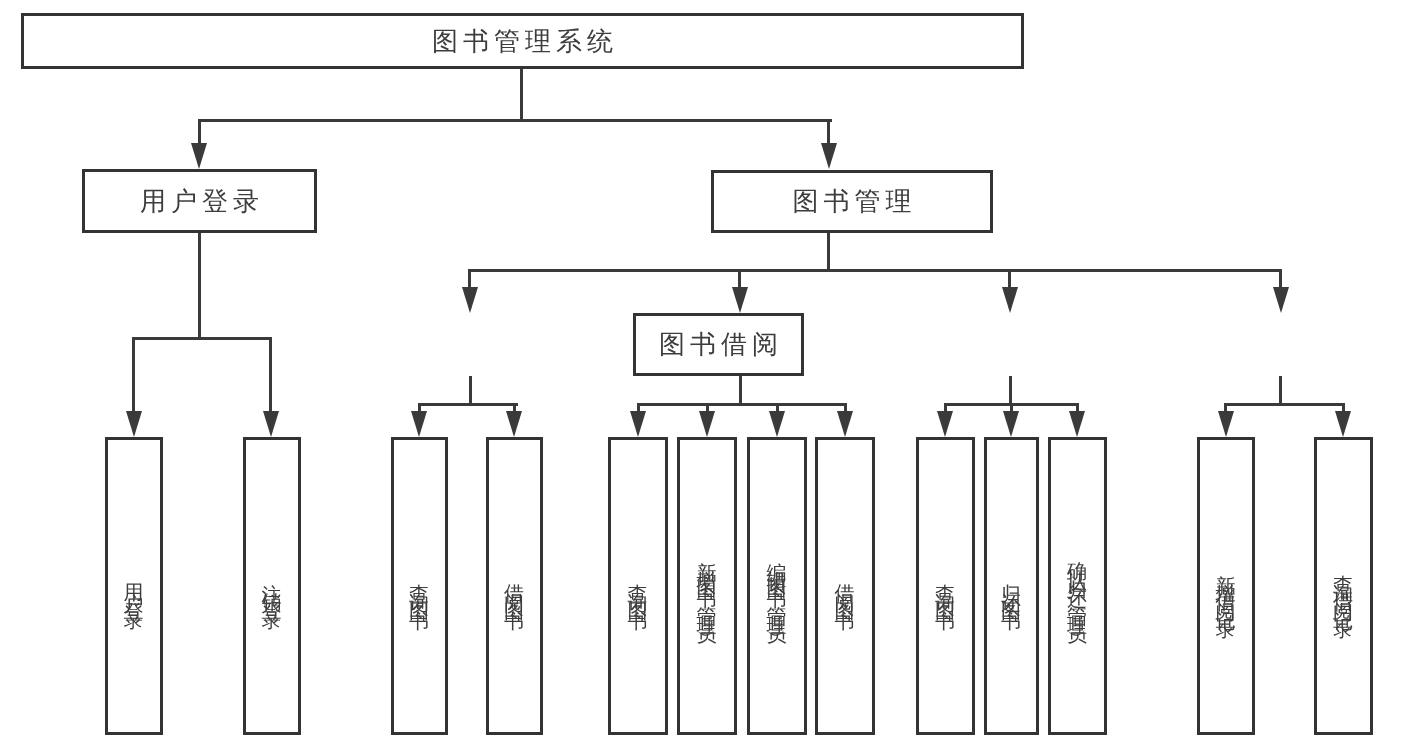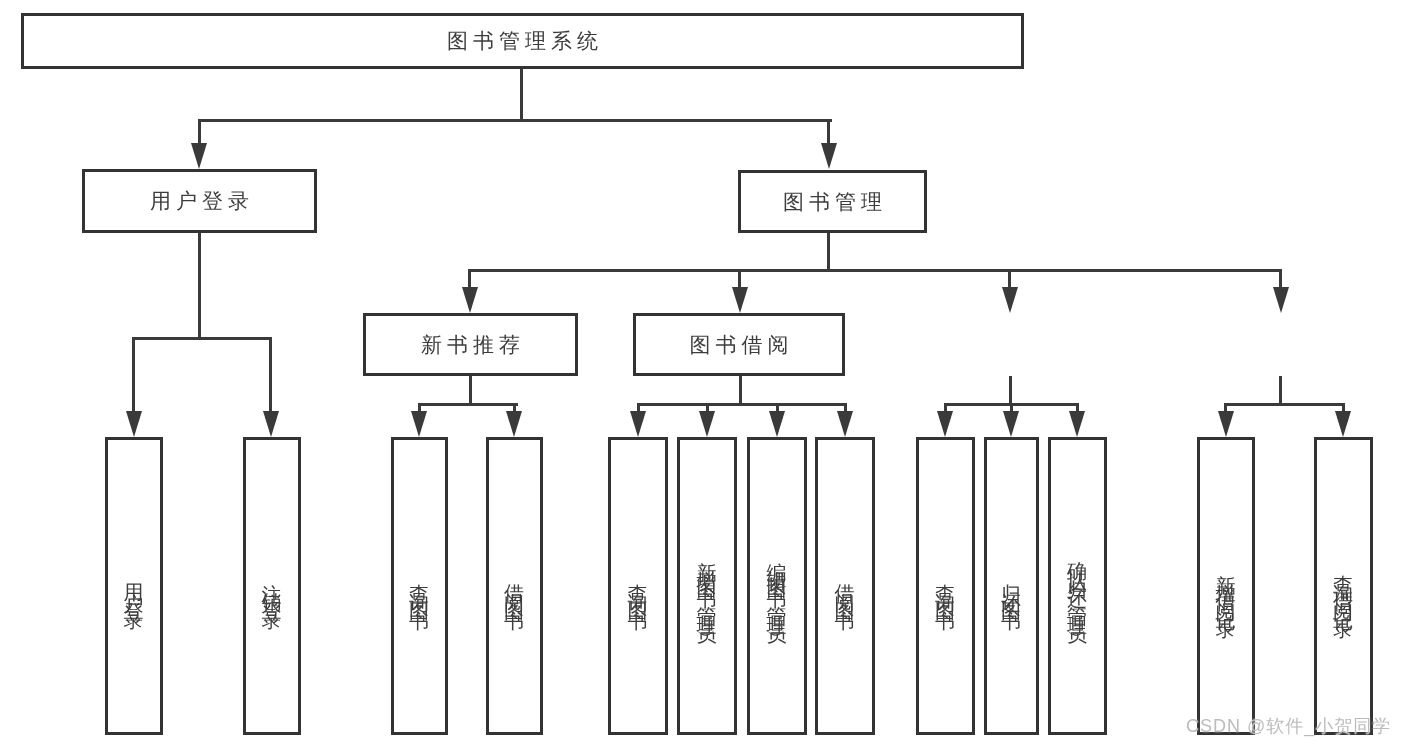--- a/index.html
+++ b/index.html
@@ -2,21 +2,21 @@
 <html><head>
 <meta charset="utf-8">
 <style>
   * { margin:0; padding:0; box-sizing:border-box; }
   html,body { background:#fff; }
   body { font-family:"Liberation Sans","DejaVu Sans",sans-serif; }
   .canvas { position:relative; width:1405px; height:747px; background:#ffffff; overflow:hidden; }
 
   .box { position:absolute; background:#fff; border:3px solid #333333;
          display:flex; align-items:center; justify-content:center; color:#3d3d3d; z-index:2; }
-  .h-label { font-size:21px; letter-spacing:5px; text-indent:5px; white-space:nowrap;font-family:Liberation Serif, serif; }
+  .h-label { font-size:26px; letter-spacing:5px; text-indent:5px; white-space:nowrap;font-family:Liberation Serif, serif; }
   .leaf-label { writing-mode:vertical-rl; text-orientation:mixed; font-size:20px;
                 letter-spacing:9px; line-height:1.2; white-space:nowrap; }
 
   .vline, .hline { position:absolute; background:#3a3a3a; z-index:1; }
   .vline { width:3px; }
   .hline { height:3px; }
   .arrow { position:absolute; width:0; height:0; z-index:1;
            border-left:8px solid transparent; border-right:8px solid transparent;
            border-top:26px solid #3a3a3a; }
 
@@ -36,21 +36,21 @@
   <div class="vline" style="left:520px;top:69px;height:53px;"></div>
   <div class="hline" style="left:198px;top:119px;width:634px;"></div>
   <div class="vline" style="left:198px;top:119px;height:28px;"></div>
   <div class="arrow" style="left:191px;top:143px;"></div>
   <div class="vline" style="left:827px;top:119px;height:28px;"></div>
   <div class="arrow" style="left:821px;top:143px;"></div>
 
   <div class="box" style="left:82px;top:169px;width:235px;height:64px;">
     <span class="h-label">用户登录</span>
   </div>
-  <div class="box" style="left:738px;top:170px;width:189px;height:63px;">
+  <div class="box" style="left:711px;top:170px;width:282px;height:63px;">
     <span class="h-label">图书管理</span>
   </div>
 
   <div class="vline" style="left:198px;top:233px;height:106px;"></div>
   <div class="hline" style="left:132px;top:337px;width:140px;"></div>
   <div class="vline" style="left:132px;top:337px;height:80px;"></div>
   <div class="arrow" style="left:126px;top:411px;"></div>
   <div class="vline" style="left:269px;top:337px;height:80px;"></div>
   <div class="arrow" style="left:263px;top:411px;"></div>
 
@@ -58,24 +58,21 @@
   <div class="hline" style="left:469px;top:269px;width:813px;"></div>
   <div class="vline" style="left:468px;top:269px;height:24px;"></div>
   <div class="arrow" style="left:462px;top:287px;"></div>
   <div class="vline" style="left:738px;top:269px;height:24px;"></div>
   <div class="arrow" style="left:732px;top:287px;"></div>
   <div class="vline" style="left:1008px;top:269px;height:24px;"></div>
   <div class="arrow" style="left:1002px;top:287px;"></div>
   <div class="vline" style="left:1279px;top:269px;height:24px;"></div>
   <div class="arrow" style="left:1273px;top:287px;"></div>
 
-  <div class="box" style="left:363px;top:313px;width:215px;height:63px;">
-    <span class="h-label">新书推荐</span>
-  </div>
-  <div class="box" style="left:633px;top:313px;width:212px;height:63px;">
+  <div class="box" style="left:633px;top:313px;width:171px;height:63px;">
     <span class="h-label">图书借阅</span>
   </div>
 
   <div class="vline" style="left:469px;top:376px;height:30px;"></div>
   <div class="hline" style="left:418px;top:403px;width:100px;"></div>
   <div class="vline" style="left:418px;top:403px;height:10px;"></div>
   <div class="arrow" style="left:411px;top:411px;"></div>
   <div class="vline" style="left:513px;top:403px;height:10px;"></div>
   <div class="arrow" style="left:506px;top:411px;"></div>
 
@@ -143,15 +140,14 @@
     <span class="leaf-label">确认归还（管理员）</span>
   </div>
 
   <div class="box" style="left:1197px;top:437px;width:58px;height:298px;">
     <span class="leaf-label">新增借阅记录</span>
   </div>
   <div class="box" style="left:1314px;top:437px;width:59px;height:298px;">
     <span class="leaf-label">查询借阅记录</span>
   </div>
 
-  <div class="watermark">CSDN @软件_小贺同学</div>
 
 </div>
 
 </body></html>

